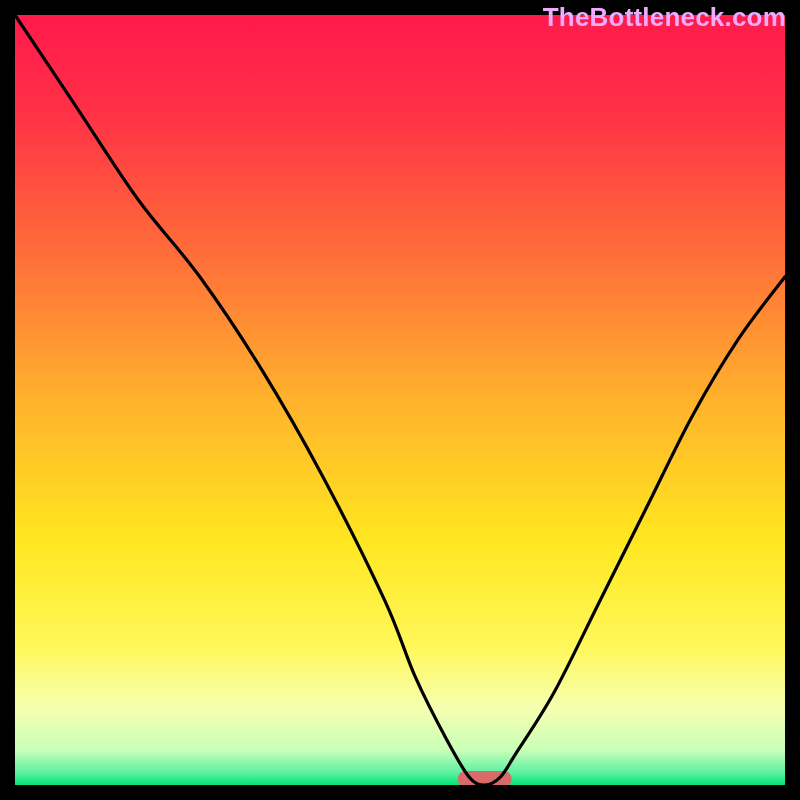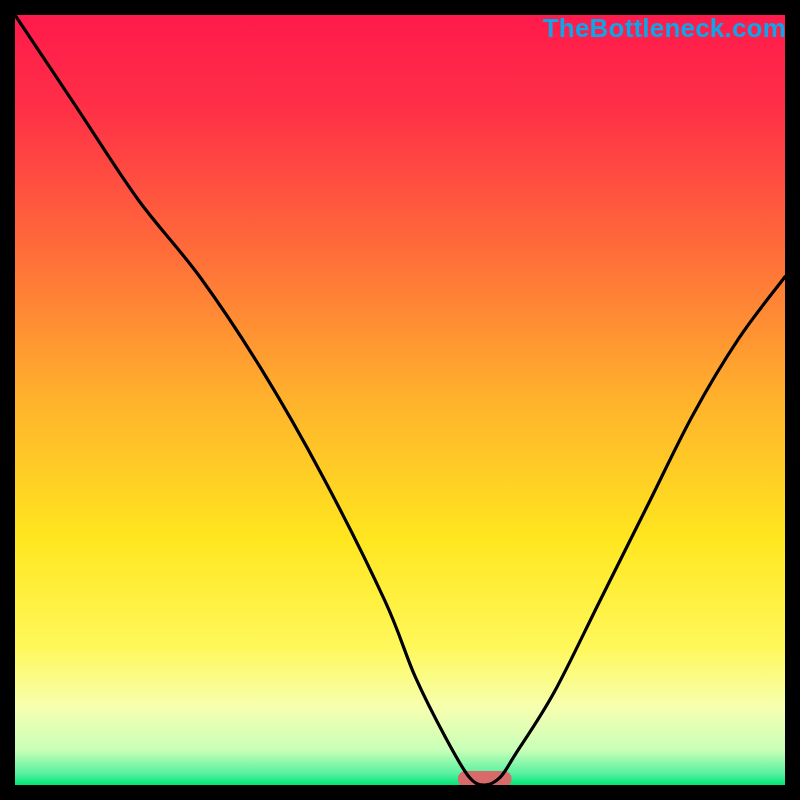--- a/index.html
+++ b/index.html
@@ -20,23 +20,23 @@
   .plot {
     position: absolute;
     left: 15px;
     top: 15px;
     width: 770px;
     height: 770px;
     overflow: hidden;
   }
   .watermark {
     position: absolute;
-    top: 13px;
+    top: 2px;
     right: 14px;
-    color: #0ea5e9;
+    color: #f0abfc;
     font-size: 26px;
     font-weight: 600;
     letter-spacing: 0.2px;
     user-select: none;
   }
   svg { display: block; }
 </style>
 </head>
 <body>
 

